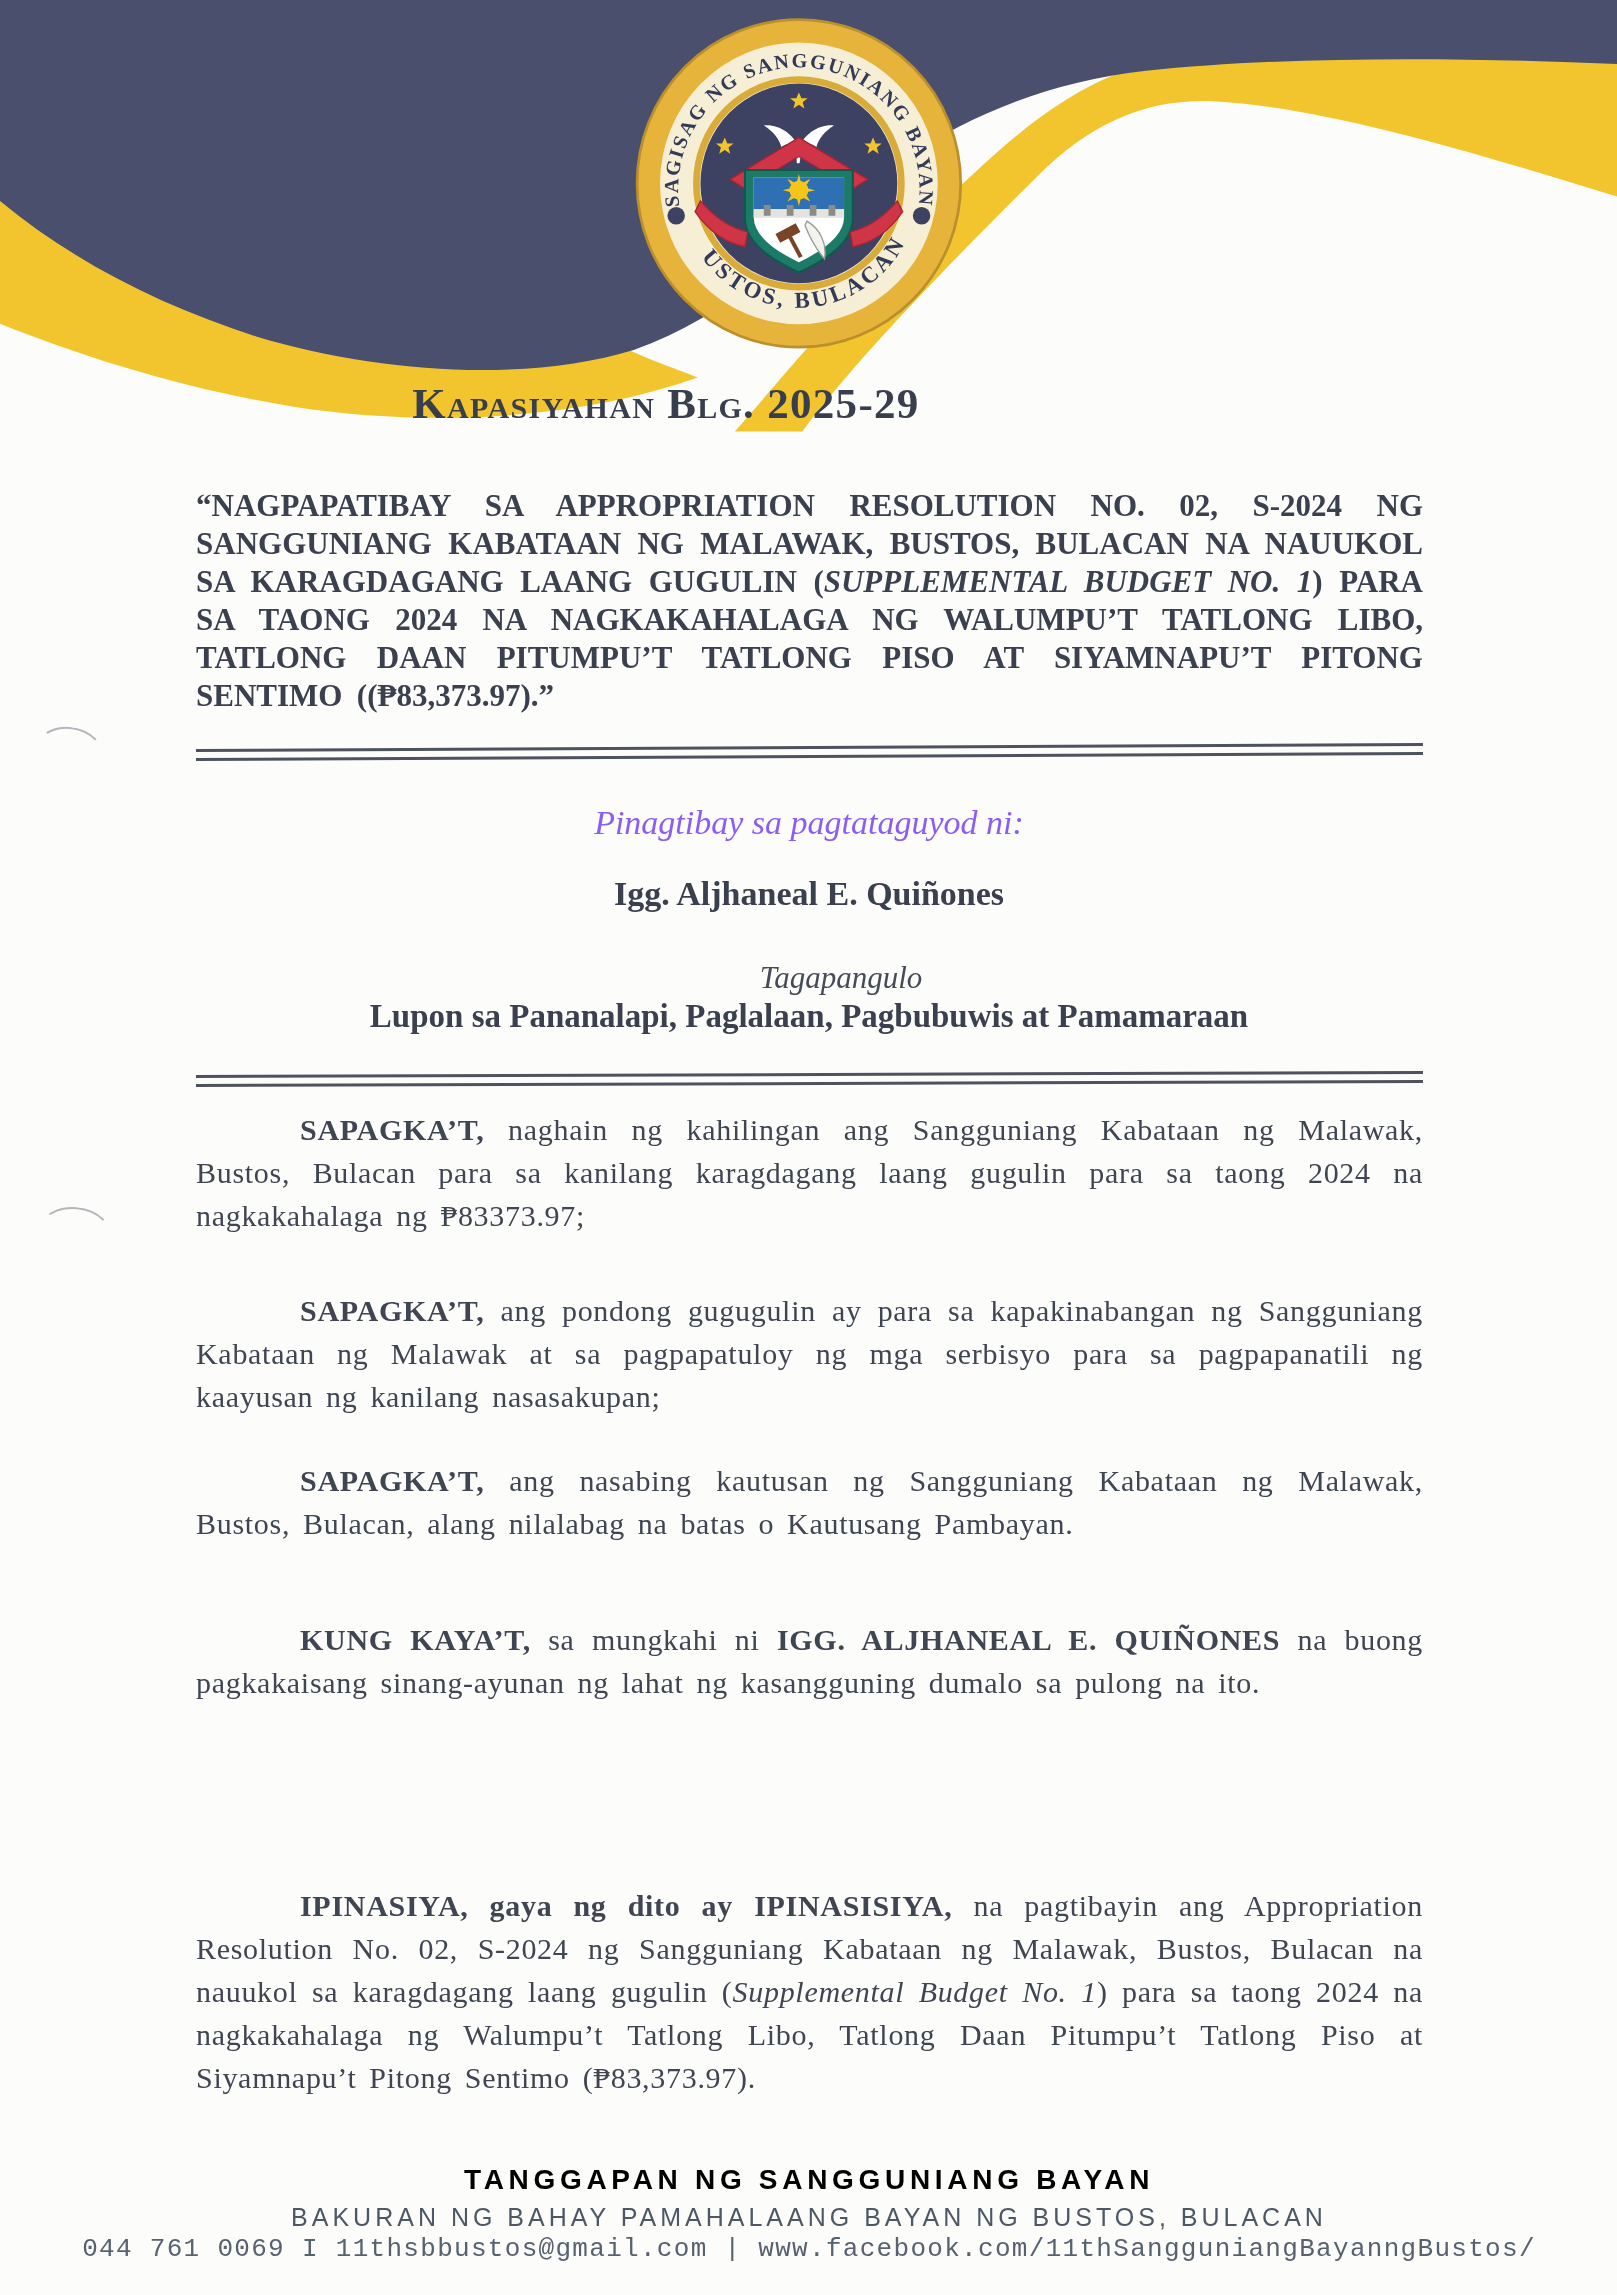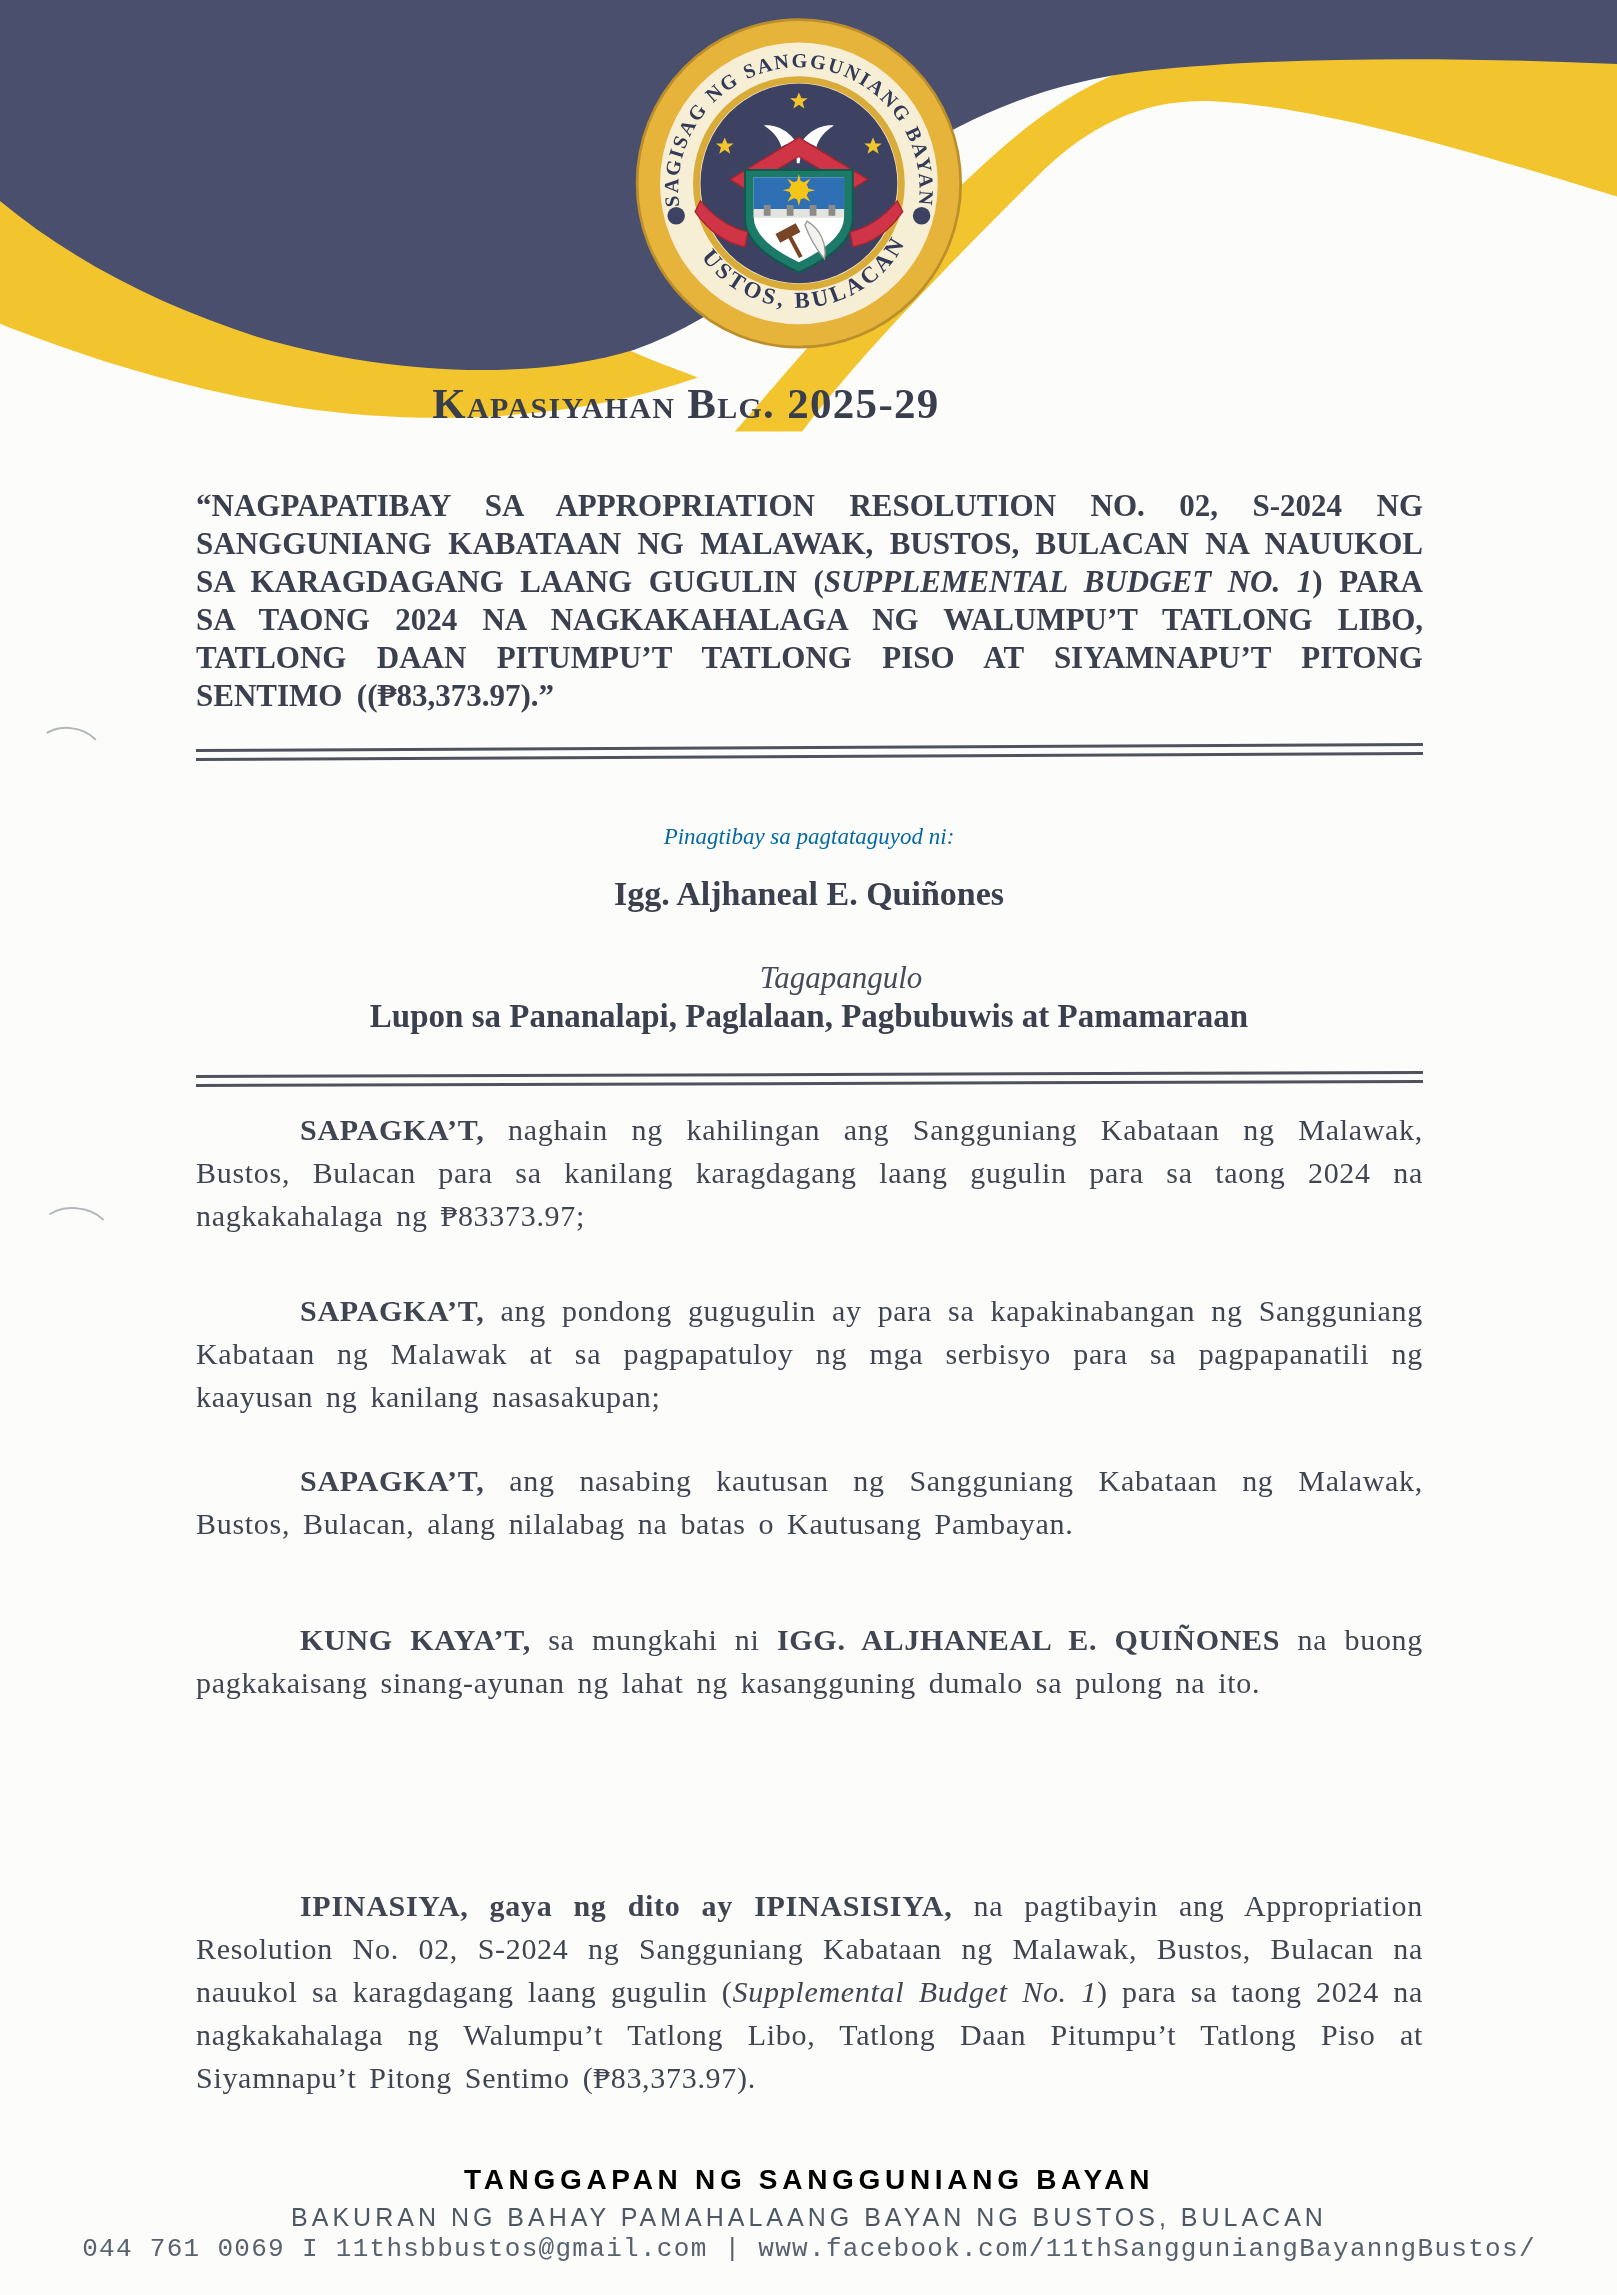--- a/index.html
+++ b/index.html
@@ -15,40 +15,39 @@
   }
   .header-art{position:absolute;top:0;left:0;width:1618px;height:445px;}
   .doc-title{
     position:absolute;top:379px;left:0;width:1332px;
     text-align:center;
     font-variant:small-caps;
     font-weight:bold;
     font-size:43px;
     letter-spacing:1.3px;
     color:#383e4b;
-    margin-left:20px;
   }
   .res-title{
     position:absolute;top:487px;left:196px;width:1227px;
     font-size:31px;line-height:38px;
     font-weight:bold;
     text-align:justify;
     word-spacing:6.7px;
     color:#3a404d;
   }
   .rule{
     position:absolute;left:196px;width:1227px;height:6px;
     border-top:3.4px solid #4d525c;
     border-bottom:3.4px solid #4d525c;
     background:transparent;
   }
   .rule-1{top:746px;transform:rotate(-0.28deg);}
   .rule-2{top:1073px;transform:rotate(-0.18deg);}
   .centerline{position:absolute;left:0;width:1618px;text-align:center;}
-  .adopt-intro{top:824px;font-style:italic;font-size:23px;color:#0369a1;}
+  .adopt-intro{top:804px;font-style:italic;font-size:34px;color:#8b5cf6;}
   .sponsor-name{top:875px;font-weight:bold;font-size:34px;color:#3a404d;}
   .sponsor-title{top:960px;font-style:italic;font-size:31px;color:#454b57;margin-left:32px;}
   .sponsor-committee{top:998px;font-weight:bold;font-size:33px;color:#3a404d;}
   .para{
     position:absolute;left:196px;width:1227px;
     font-size:30px;line-height:43px;
     text-align:justify;
     text-indent:104px;
     letter-spacing:0.7px;
     word-spacing:4.7px;

